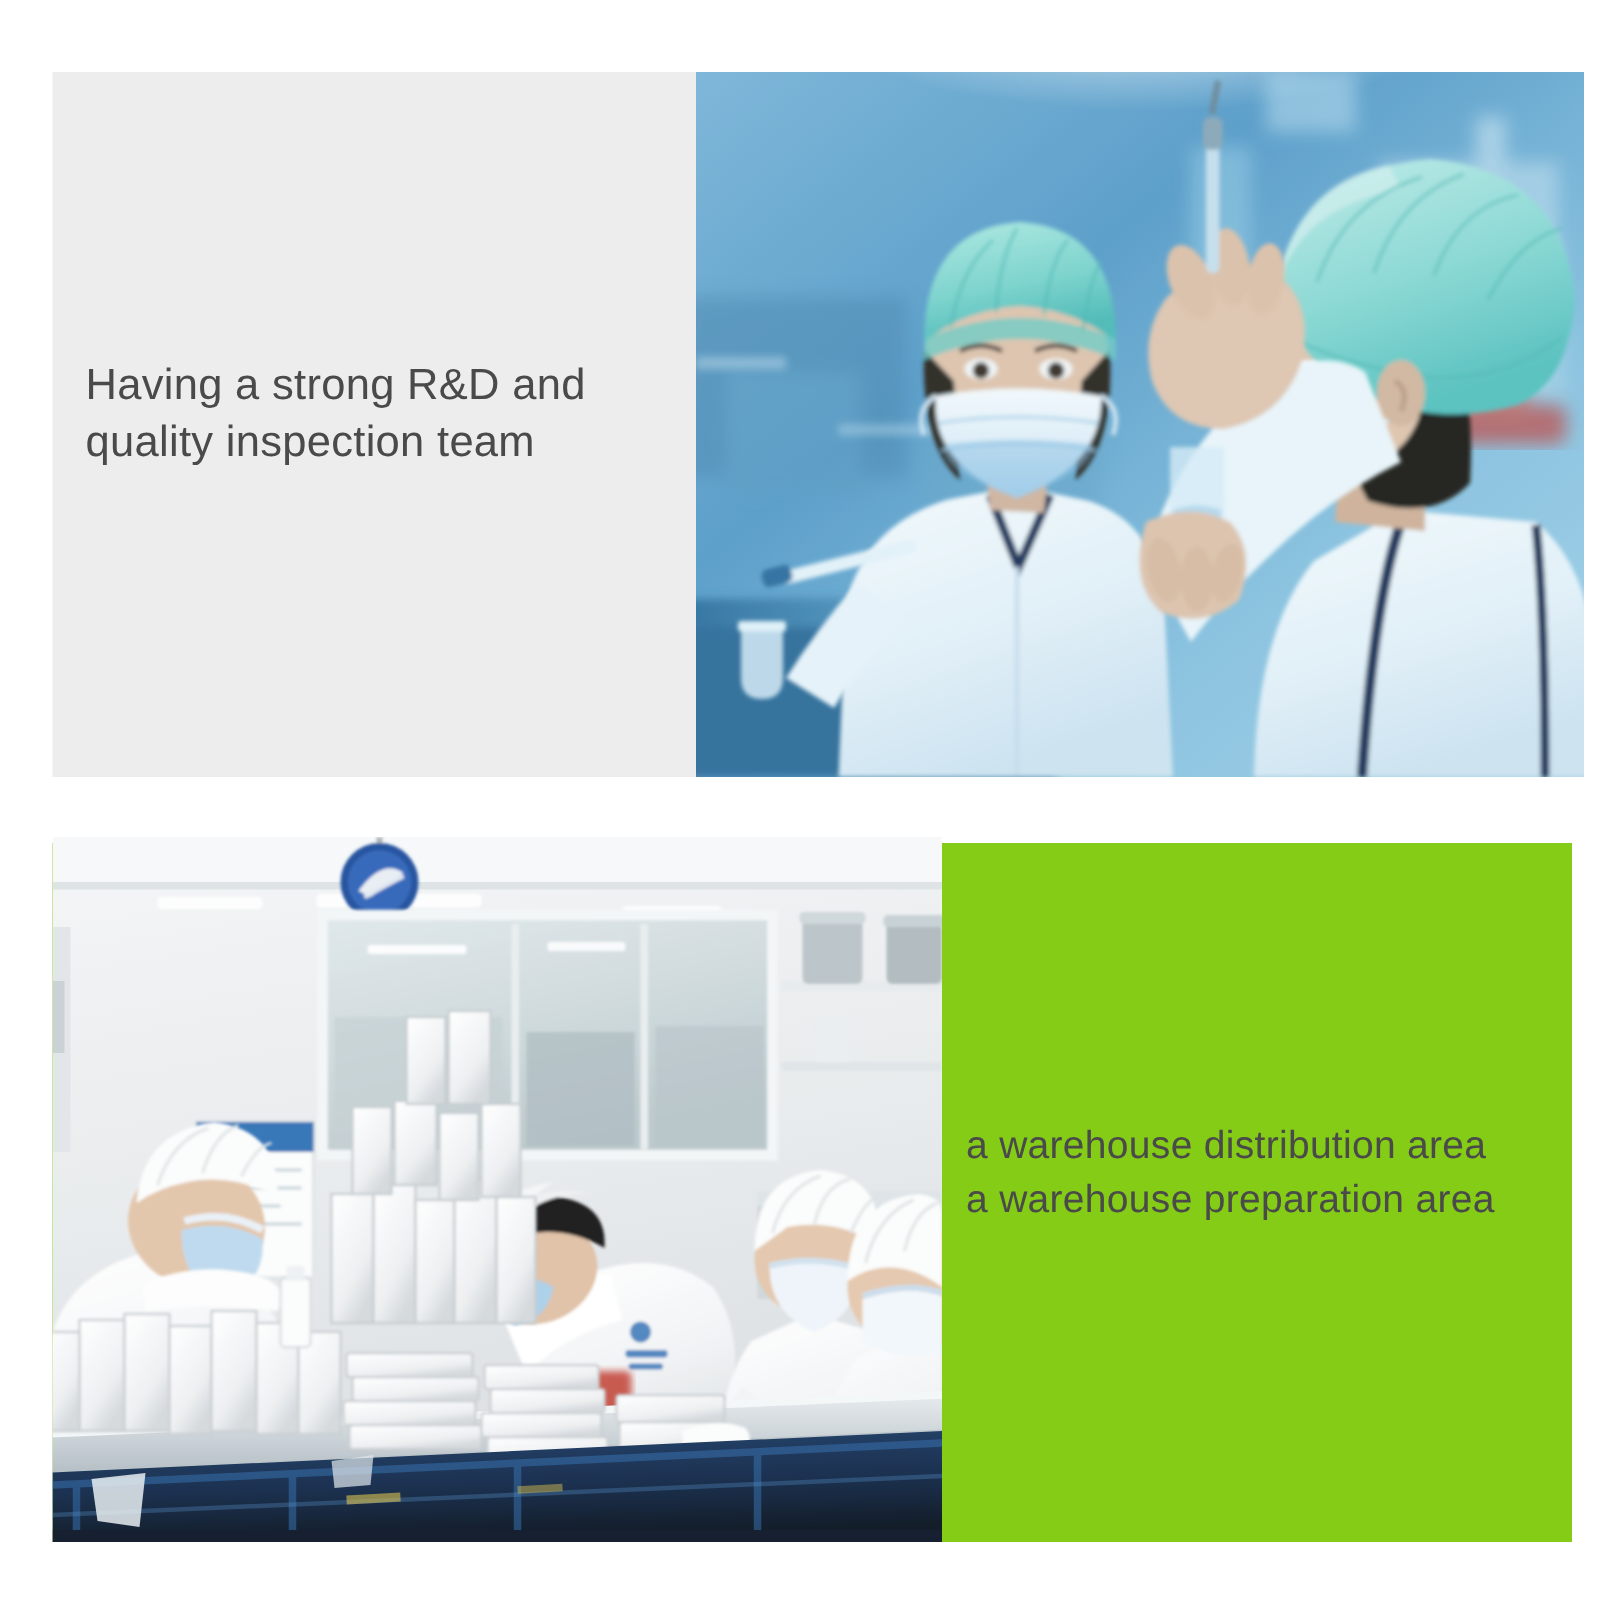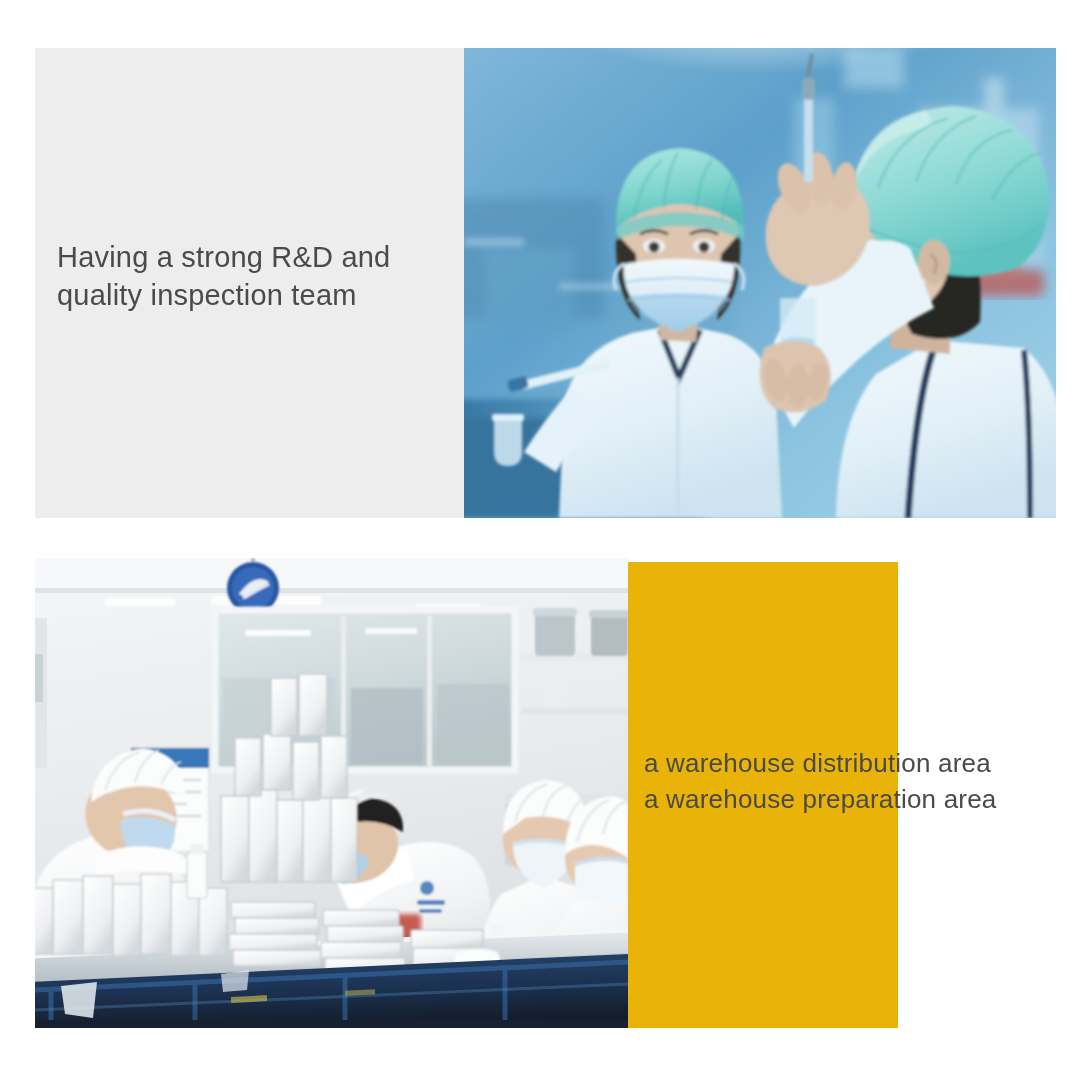--- a/index.html
+++ b/index.html
@@ -50,23 +50,23 @@
     width: 592px;
     height: 470px;
     overflow: hidden;
   }
 
   
   .section-bottom {
     position: absolute;
     left: 35px;
     top: 562px;
-    width: 863px;
+    width: 1013px;
     height: 466px;
-    background: #eab308;
+    background: #84cc16;
   }
   .photo-bottom {
     position: absolute;
     left: 0px;
     top: -4px;
     width: 593px;
     height: 470px;
     overflow: hidden;
   }
   .caption-bottom {

